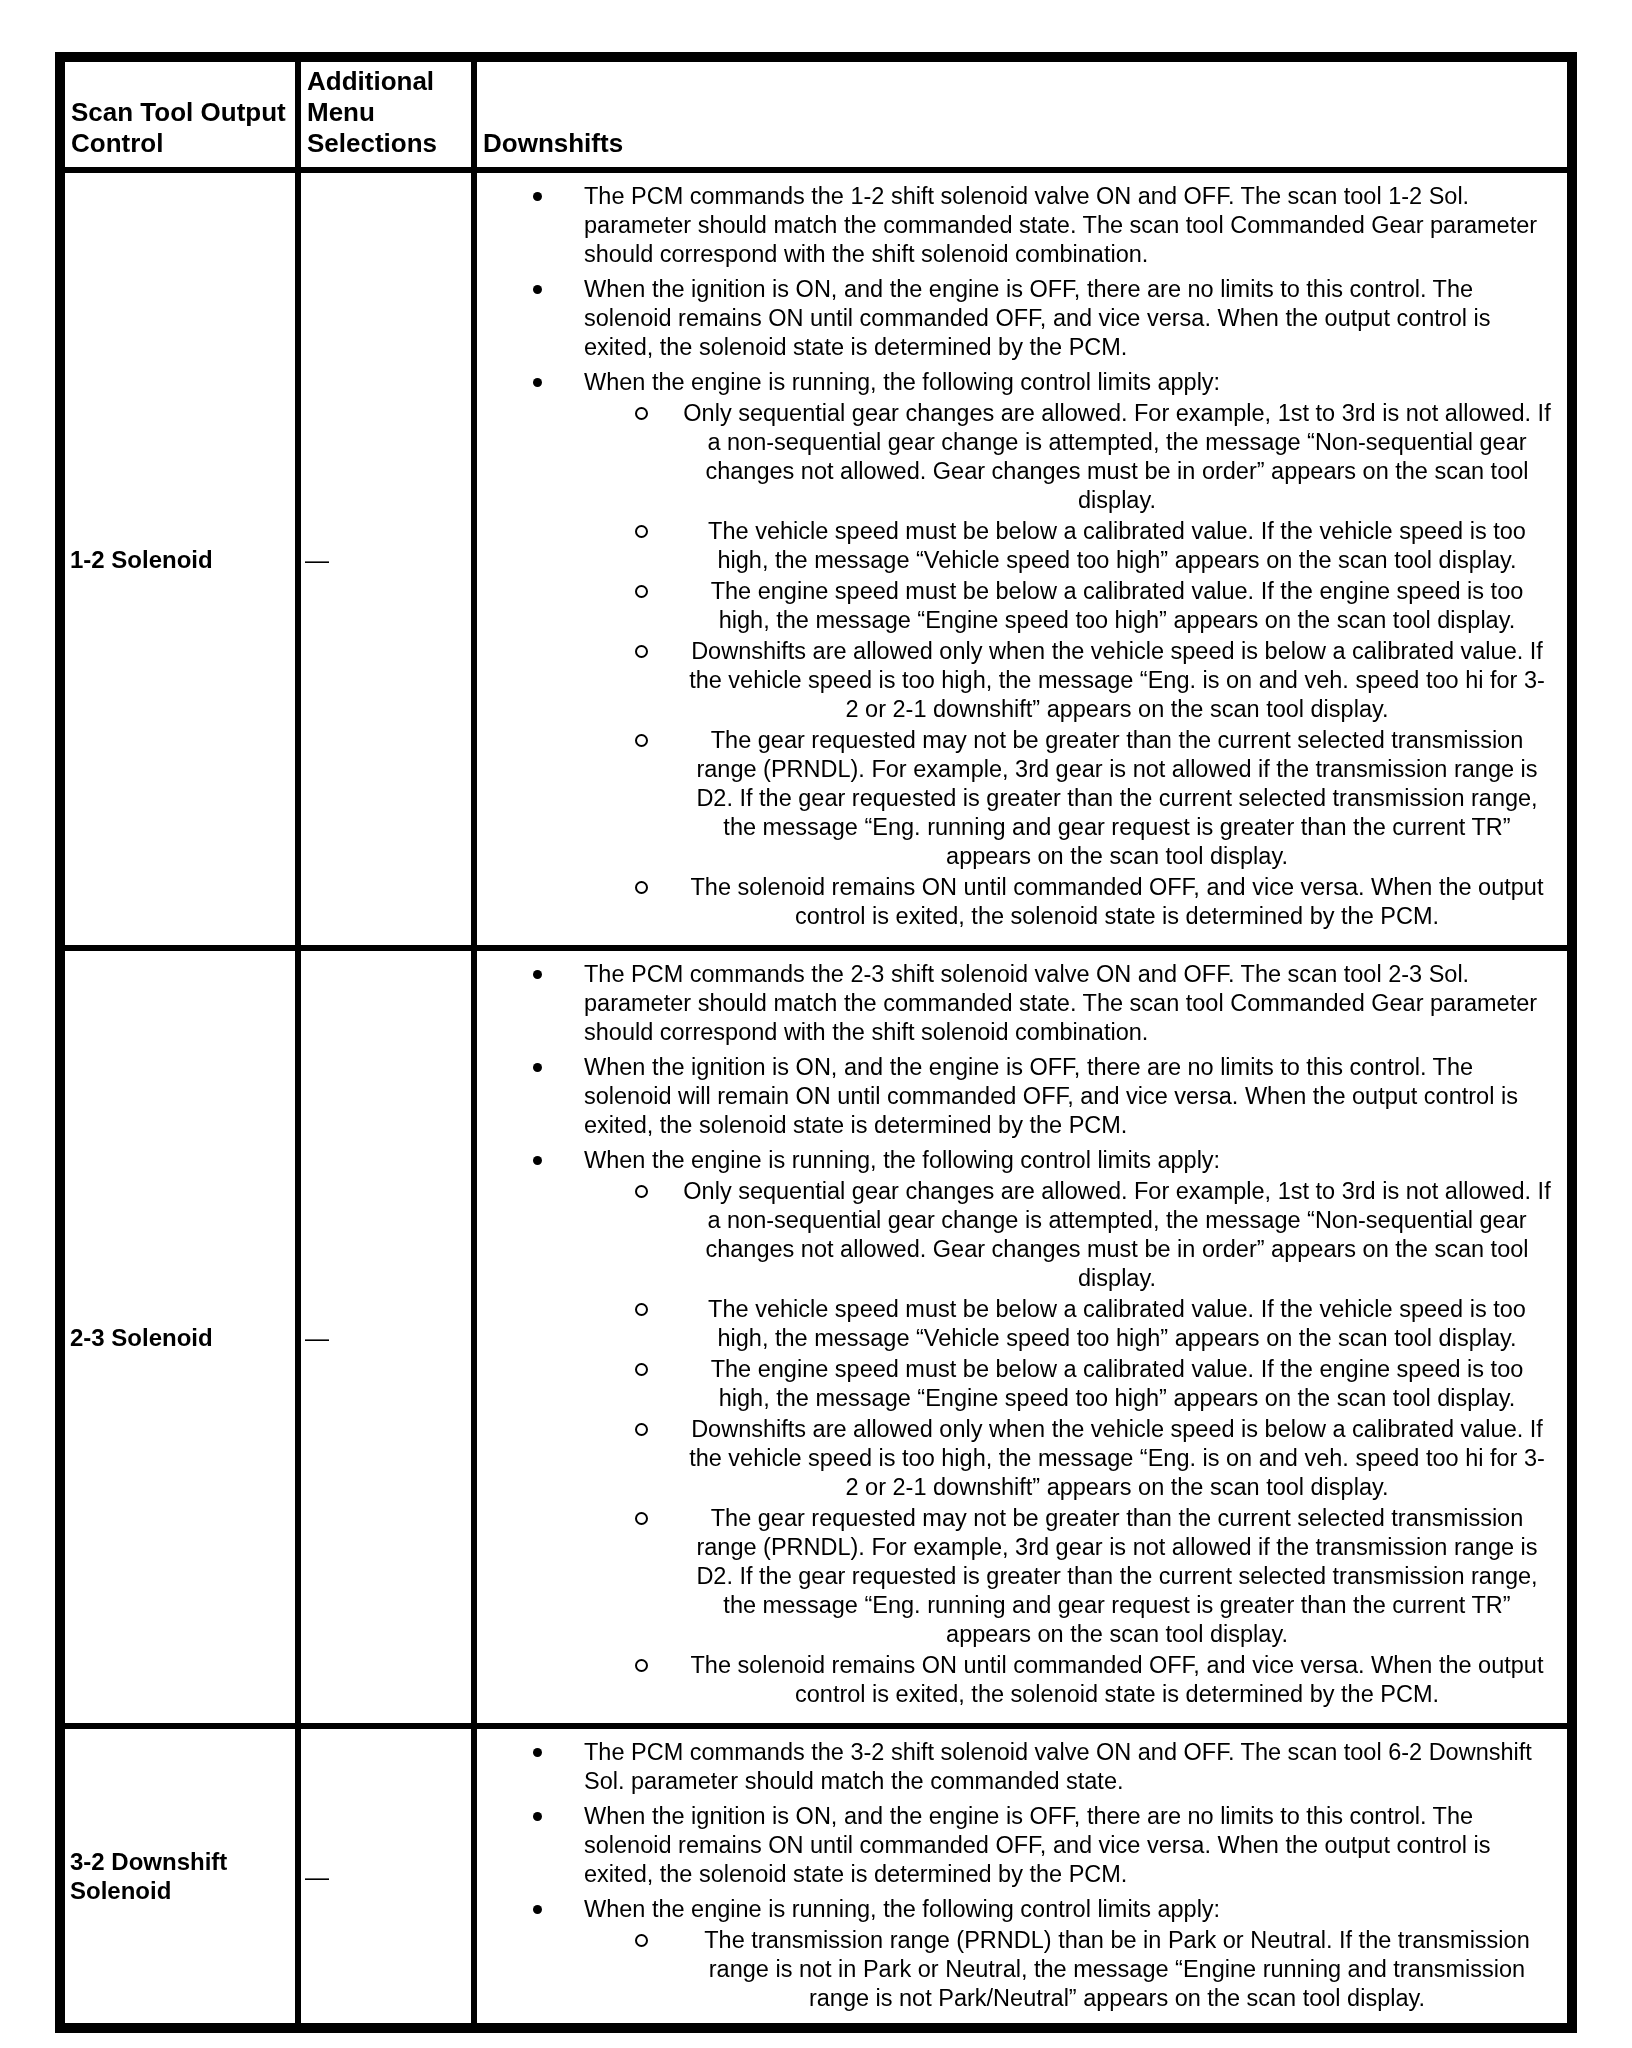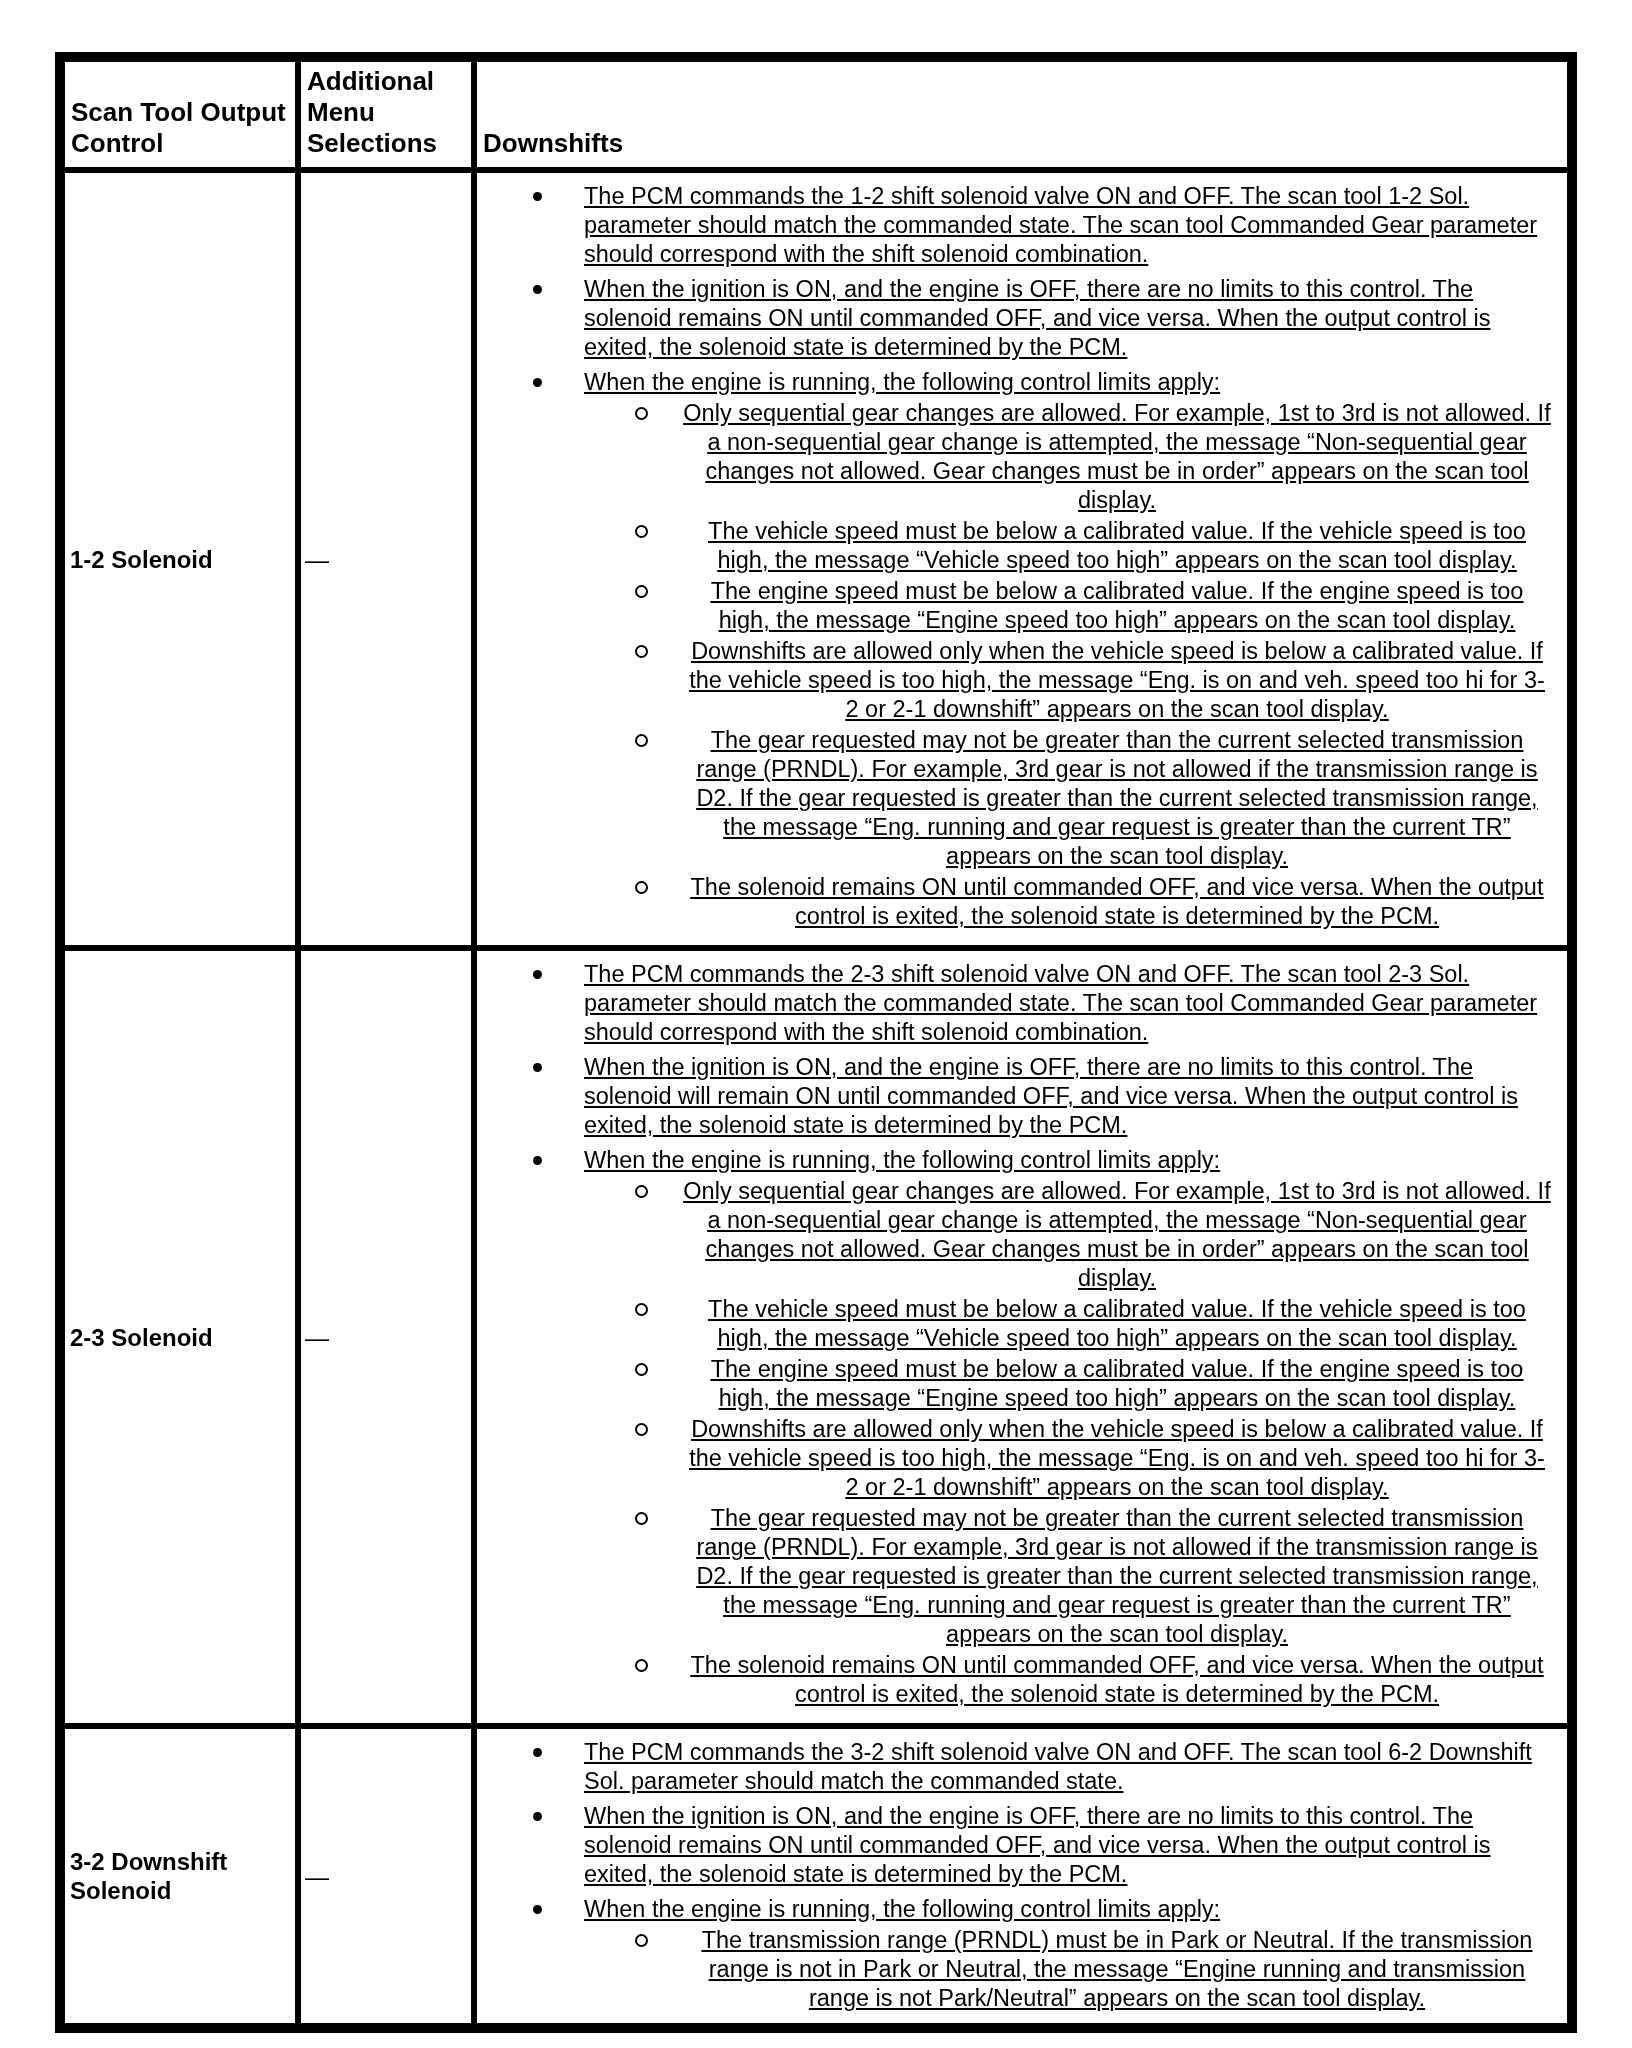--- a/index.html
+++ b/index.html
@@ -23,21 +23,21 @@
     padding:0 4px 0 5px;font-weight:bold;
   }
   td.menu{
     vertical-align:middle;font-size:24px;line-height:29px;
     padding:0 2px 0 4px;
   }
   td.desc{
     vertical-align:top;font-size:23.5px;line-height:29px;
     padding:9px 16px 4px 0;
   }
-  ul.b1,ul.b2{margin:0;padding:0;list-style:none;text-decoration:underline;}
+  ul.b1,ul.b2{margin:0;padding:0;list-style:none;}
   ul.b1>li{position:relative;padding-left:107px;margin-bottom:6px;}
   ul.b2{margin-top:2px;}
   ul.b2>li{position:relative;padding-left:99px;margin-bottom:2px;text-align:center;}
   .dot{
     position:absolute;left:56px;top:10px;width:9px;height:9px;
     background:#000;border-radius:50%;
   }
   .circle{
     position:absolute;left:51px;top:8px;width:9px;height:9px;
     border:2.5px solid #000;border-radius:50%;background:#fff;
@@ -97,19 +97,19 @@
         </td>
       </tr>
       <tr style="height: 298px;">
         <td class="control"><span>3-2 Downshift Solenoid</span></td>
         <td class="menu"><span>—</span></td>
         <td class="desc">
           <ul class="b1">
             <li><span class="dot"></span><span>The PCM commands the 3-2 shift solenoid valve ON and OFF. The scan tool 6-2 Downshift Sol. parameter should match the commanded state.</span></li>
             <li><span class="dot"></span><span>When the ignition is ON, and the engine is OFF, there are no limits to this control. The solenoid remains ON until commanded OFF, and vice versa. When the output control is exited, the solenoid state is determined by the PCM.</span></li>
             <li><span class="dot"></span><span>When the engine is running, the following control limits apply:</span><ul class="b2">
-                <li><span class="circle"></span><span>The transmission range (PRNDL) must be in Park or Neutral. If the transmission range is not in Park or Neutral, the message “Engine running and transmission range is not Park/Neutral” appears on the scan tool display.</span></li>
+                <li><span class="circle"></span><span>The transmission range (PRNDL) than be in Park or Neutral. If the transmission range is not in Park or Neutral, the message “Engine running and transmission range is not Park/Neutral” appears on the scan tool display.</span></li>
               </ul></li>
           </ul>
         </td>
       </tr>
     </tbody>
 </table>
 
 </body></html>

